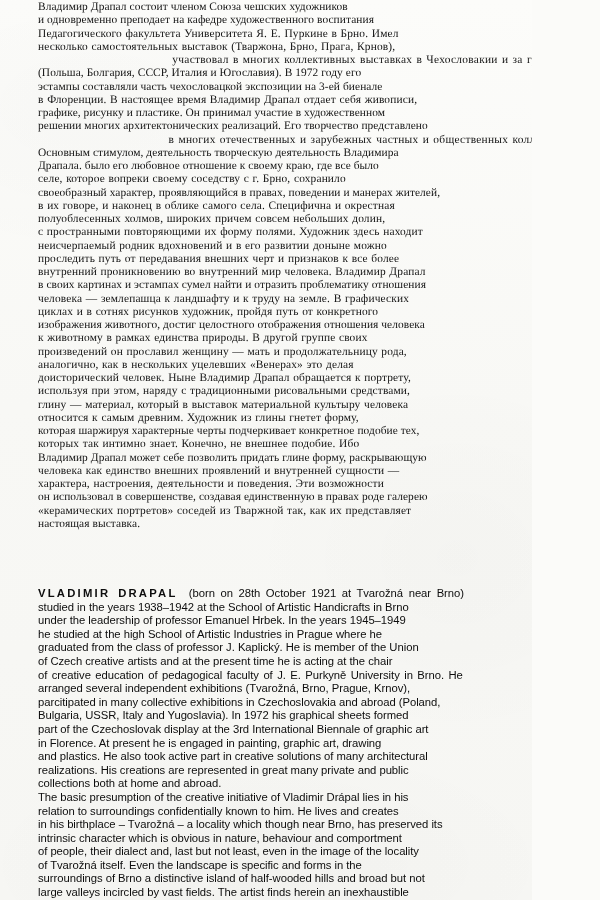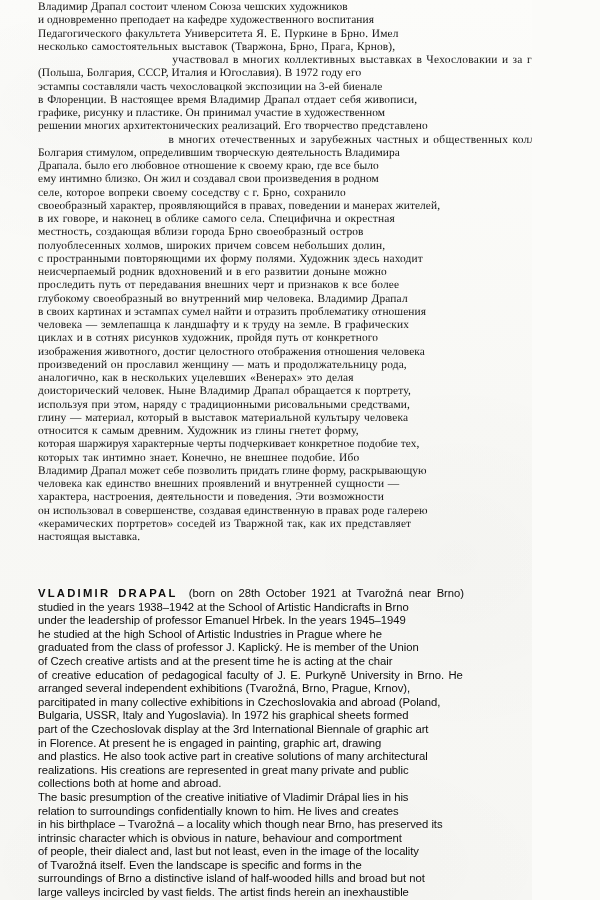--- a/index.html
+++ b/index.html
@@ -85,36 +85,35 @@
     <div class="ru-line">и одновременно преподает на кафедре художественного воспитания</div>
     <div class="ru-line sp3">Педагогического факультета Университета Я. Е. Пуркине в Брно. Имел</div>
     <div class="ru-line sp3">несколько самостоятельных выставок (Тваржона, Брно, Прага, Крнов),</div>
     <div class="ru-line sp2">участвовал в многих коллективных выставках в Чехословакии и за границей</div>
     <div class="ru-line">(Польша, Болгария, СССР, Италия и Югославия). В 1972 году его</div>
     <div class="ru-line">эстампы составляли часть чехословацкой экспозиции на 3-ей биенале</div>
     <div class="ru-line sp3">в Флоренции. В настоящее время Владимир Драпал отдает себя живописи,</div>
     <div class="ru-line">графике, рисунку и пластике. Он принимал участие в художественном</div>
     <div class="ru-line">решении многих архитектонических реализаций. Его творчество представлено</div>
     <div class="ru-line sp2">в многих отечественных и зарубежных частных и общественных коллекциях.</div>
-    <div class="ru-line">Болгария стимулом, определившим творческую деятельность Владимира</div>
+    <div class="ru-line">Основным стимулом, деятельность творческую деятельность Владимира</div>
     <div class="ru-line">Драпала. было его любовное отношение к своему краю, где все было</div>
-    <div class="ru-line">ему интимно близко. Он жил и создавал свои произведения в родном</div>
     <div class="ru-line sp3">селе, которое вопреки своему соседству с г. Брно, сохранило</div>
     <div class="ru-line">своеобразный характер, проявляющийся в правах, поведении и манерах жителей,</div>
     <div class="ru-line sp3">в их говоре, и наконец в облике самого села. Специфична и окрестная</div>
-    <div class="ru-line sp3">местность, создающая вблизи города Брно своеобразный остров</div>
     <div class="ru-line sp3">полуоблесенных холмов, широких причем совсем небольших долин,</div>
     <div class="ru-line sp3">с пространными повторяющими их форму полями. Художник здесь находит</div>
     <div class="ru-line sp3">неисчерпаемый родник вдохновений и в его развитии доныне можно</div>
     <div class="ru-line sp3">проследить путь от передавания внешних черт и признаков к все более</div>
-    <div class="ru-line sp3">глубокому своеобразный во внутренний мир человека. Владимир Драпал</div>
+    <div class="ru-line sp3">внутренний проникновению во внутренний мир человека. Владимир Драпал</div>
     <div class="ru-line">в своих картинах и эстампах сумел найти и отразить проблематику отношения</div>
     <div class="ru-line sp3">человека — землепашца к ландшафту и к труду на земле. В графических</div>
     <div class="ru-line sp3">циклах и в сотнях рисунков художник, пройдя путь от конкретного</div>
     <div class="ru-line">изображения животного, достиг целостного отображения отношения человека</div>
+    <div class="ru-line sp3">к животному в рамках единства природы. В другой группе своих</div>
     <div class="ru-line sp3">произведений он прославил женщину — мать и продолжательницу рода,</div>
     <div class="ru-line sp3">аналогично, как в нескольких уцелевших «Венерах» это делая</div>
     <div class="ru-line sp3">доисторический человек. Ныне Владимир Драпал обращается к портрету,</div>
     <div class="ru-line sp3">используя при этом, наряду с традиционными рисовальными средствами,</div>
     <div class="ru-line sp3">глину — материал, который в выставок материальной культыру человека</div>
     <div class="ru-line sp3">относится к самым древним. Художник из глины гнетет форму,</div>
     <div class="ru-line">которая шаржируя характерные черты подчеркивает конкретное подобие тех,</div>
     <div class="ru-line sp3">которых так интимно знает. Конечно, не внешнее подобие. Ибо</div>
     <div class="ru-line">Владимир Драпал может себе позволить придать глине форму, раскрывающую</div>
     <div class="ru-line sp3">человека как единство внешних проявлений и внутренней сущности —</div>

